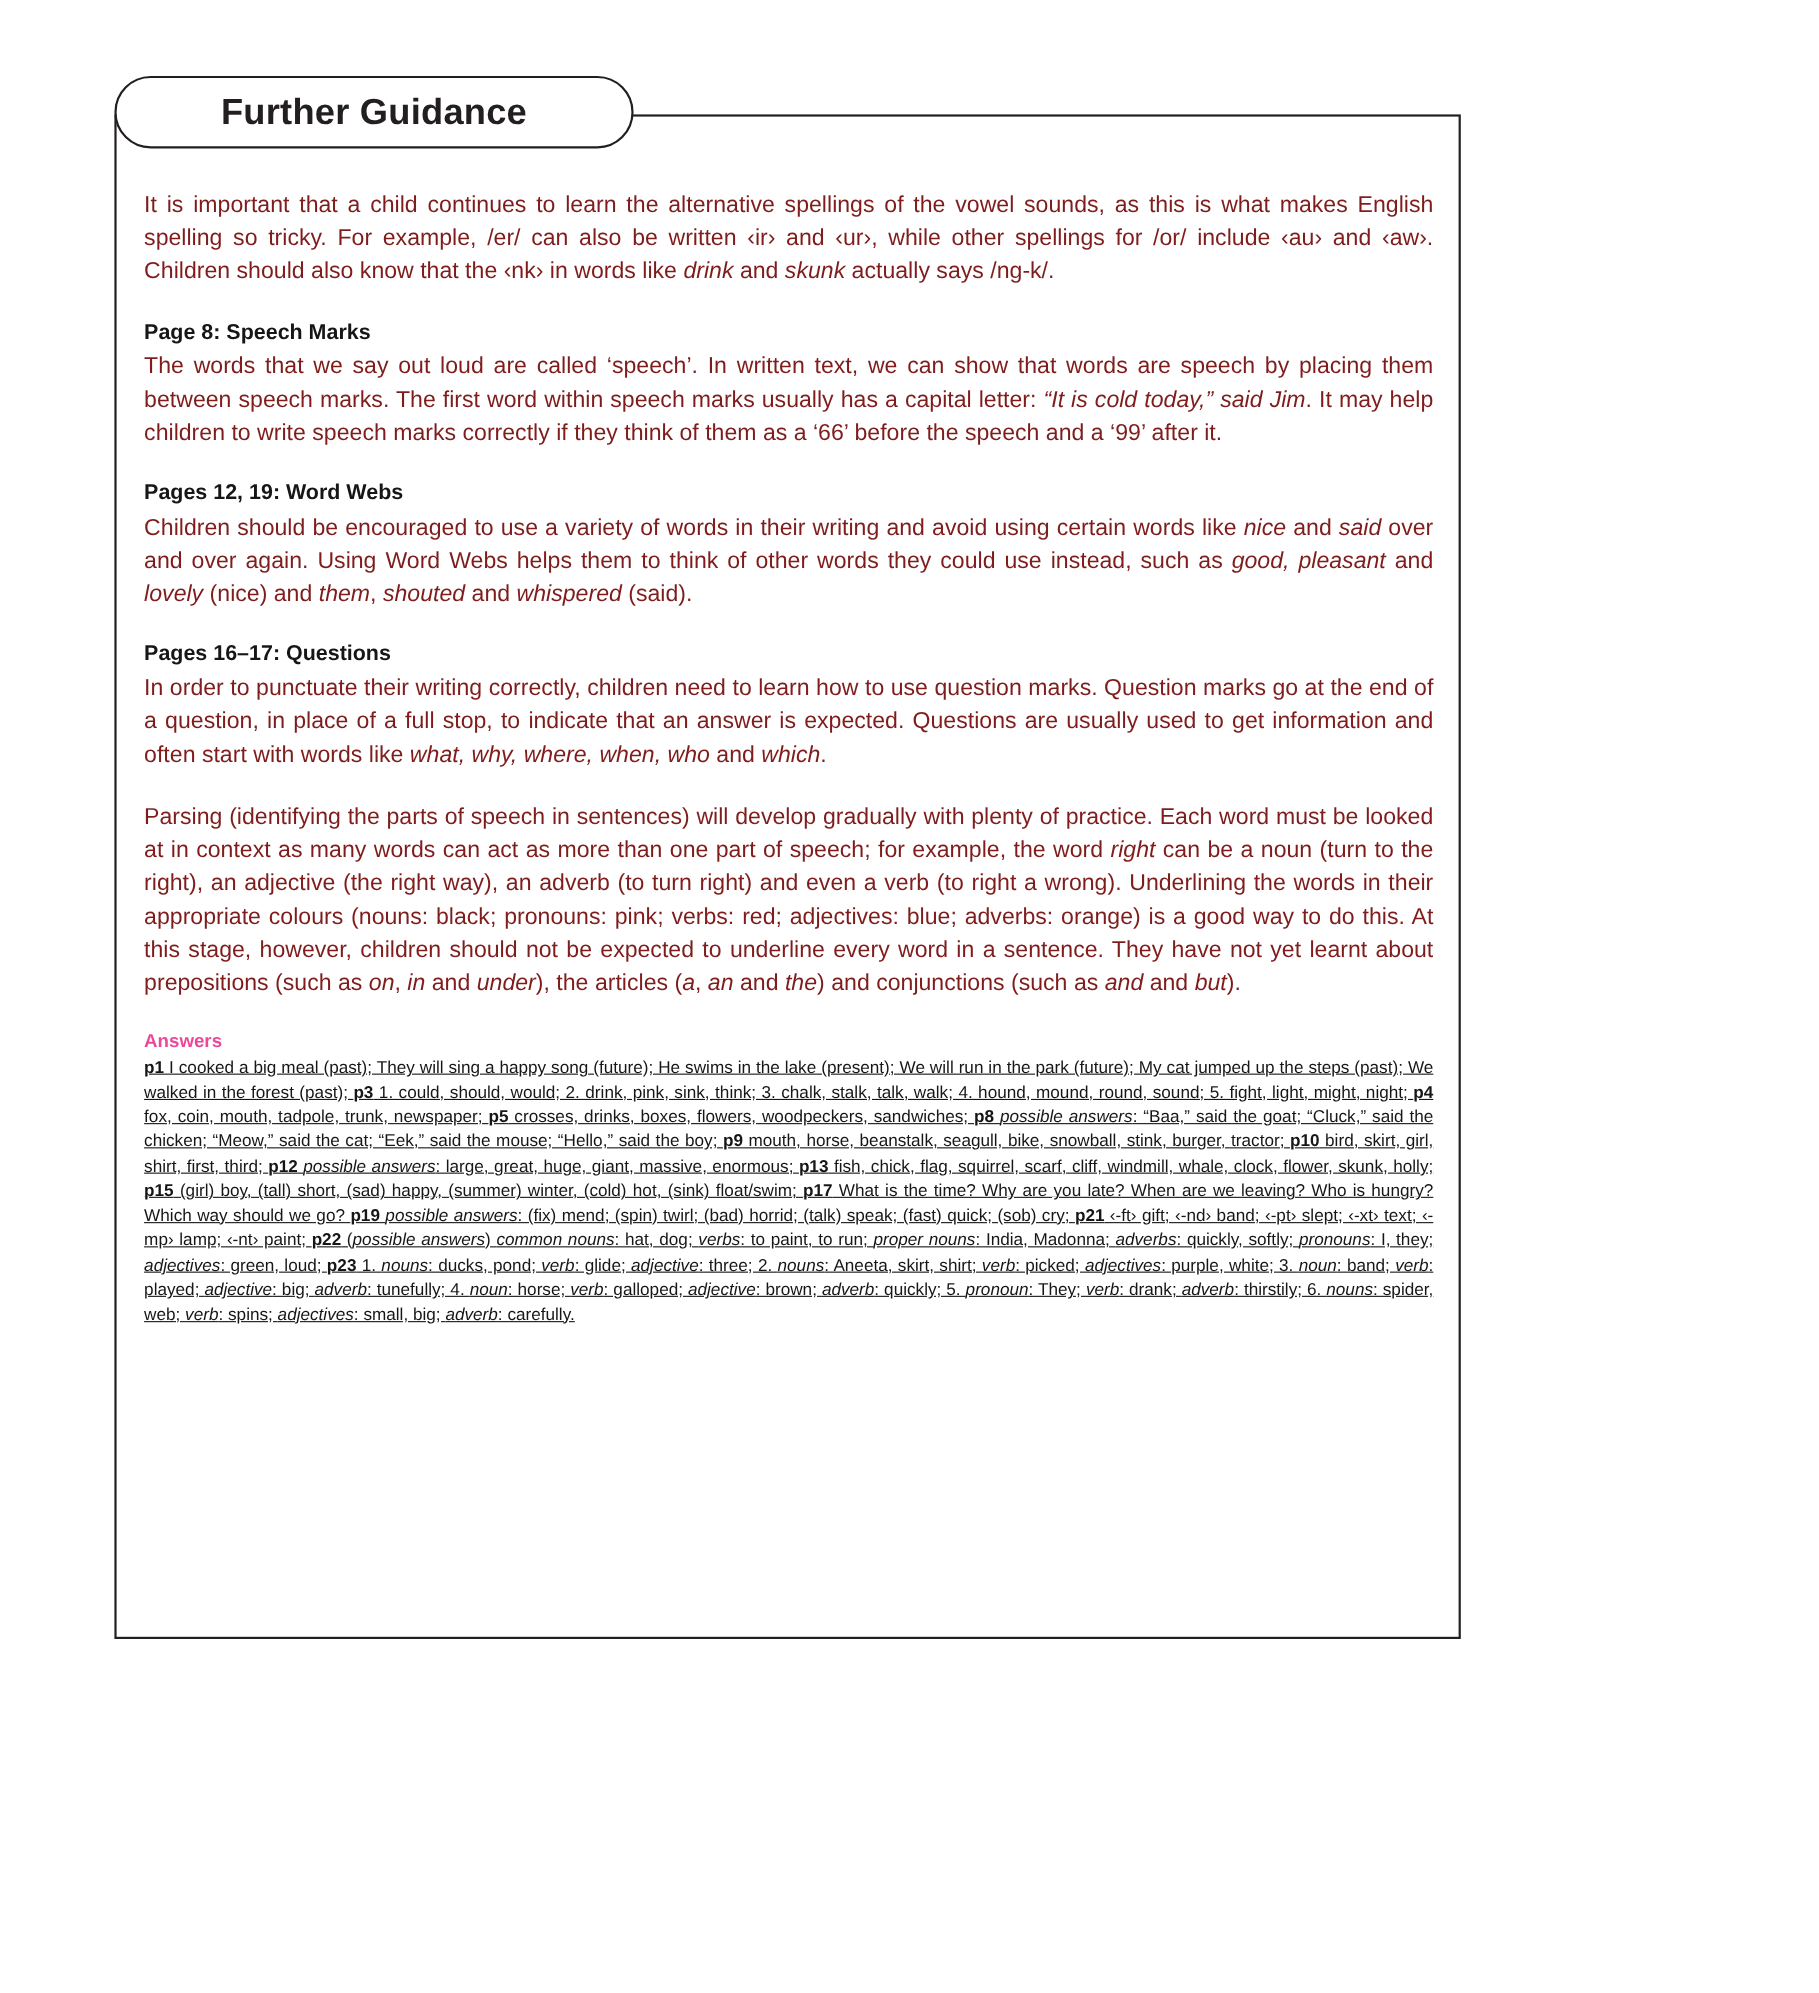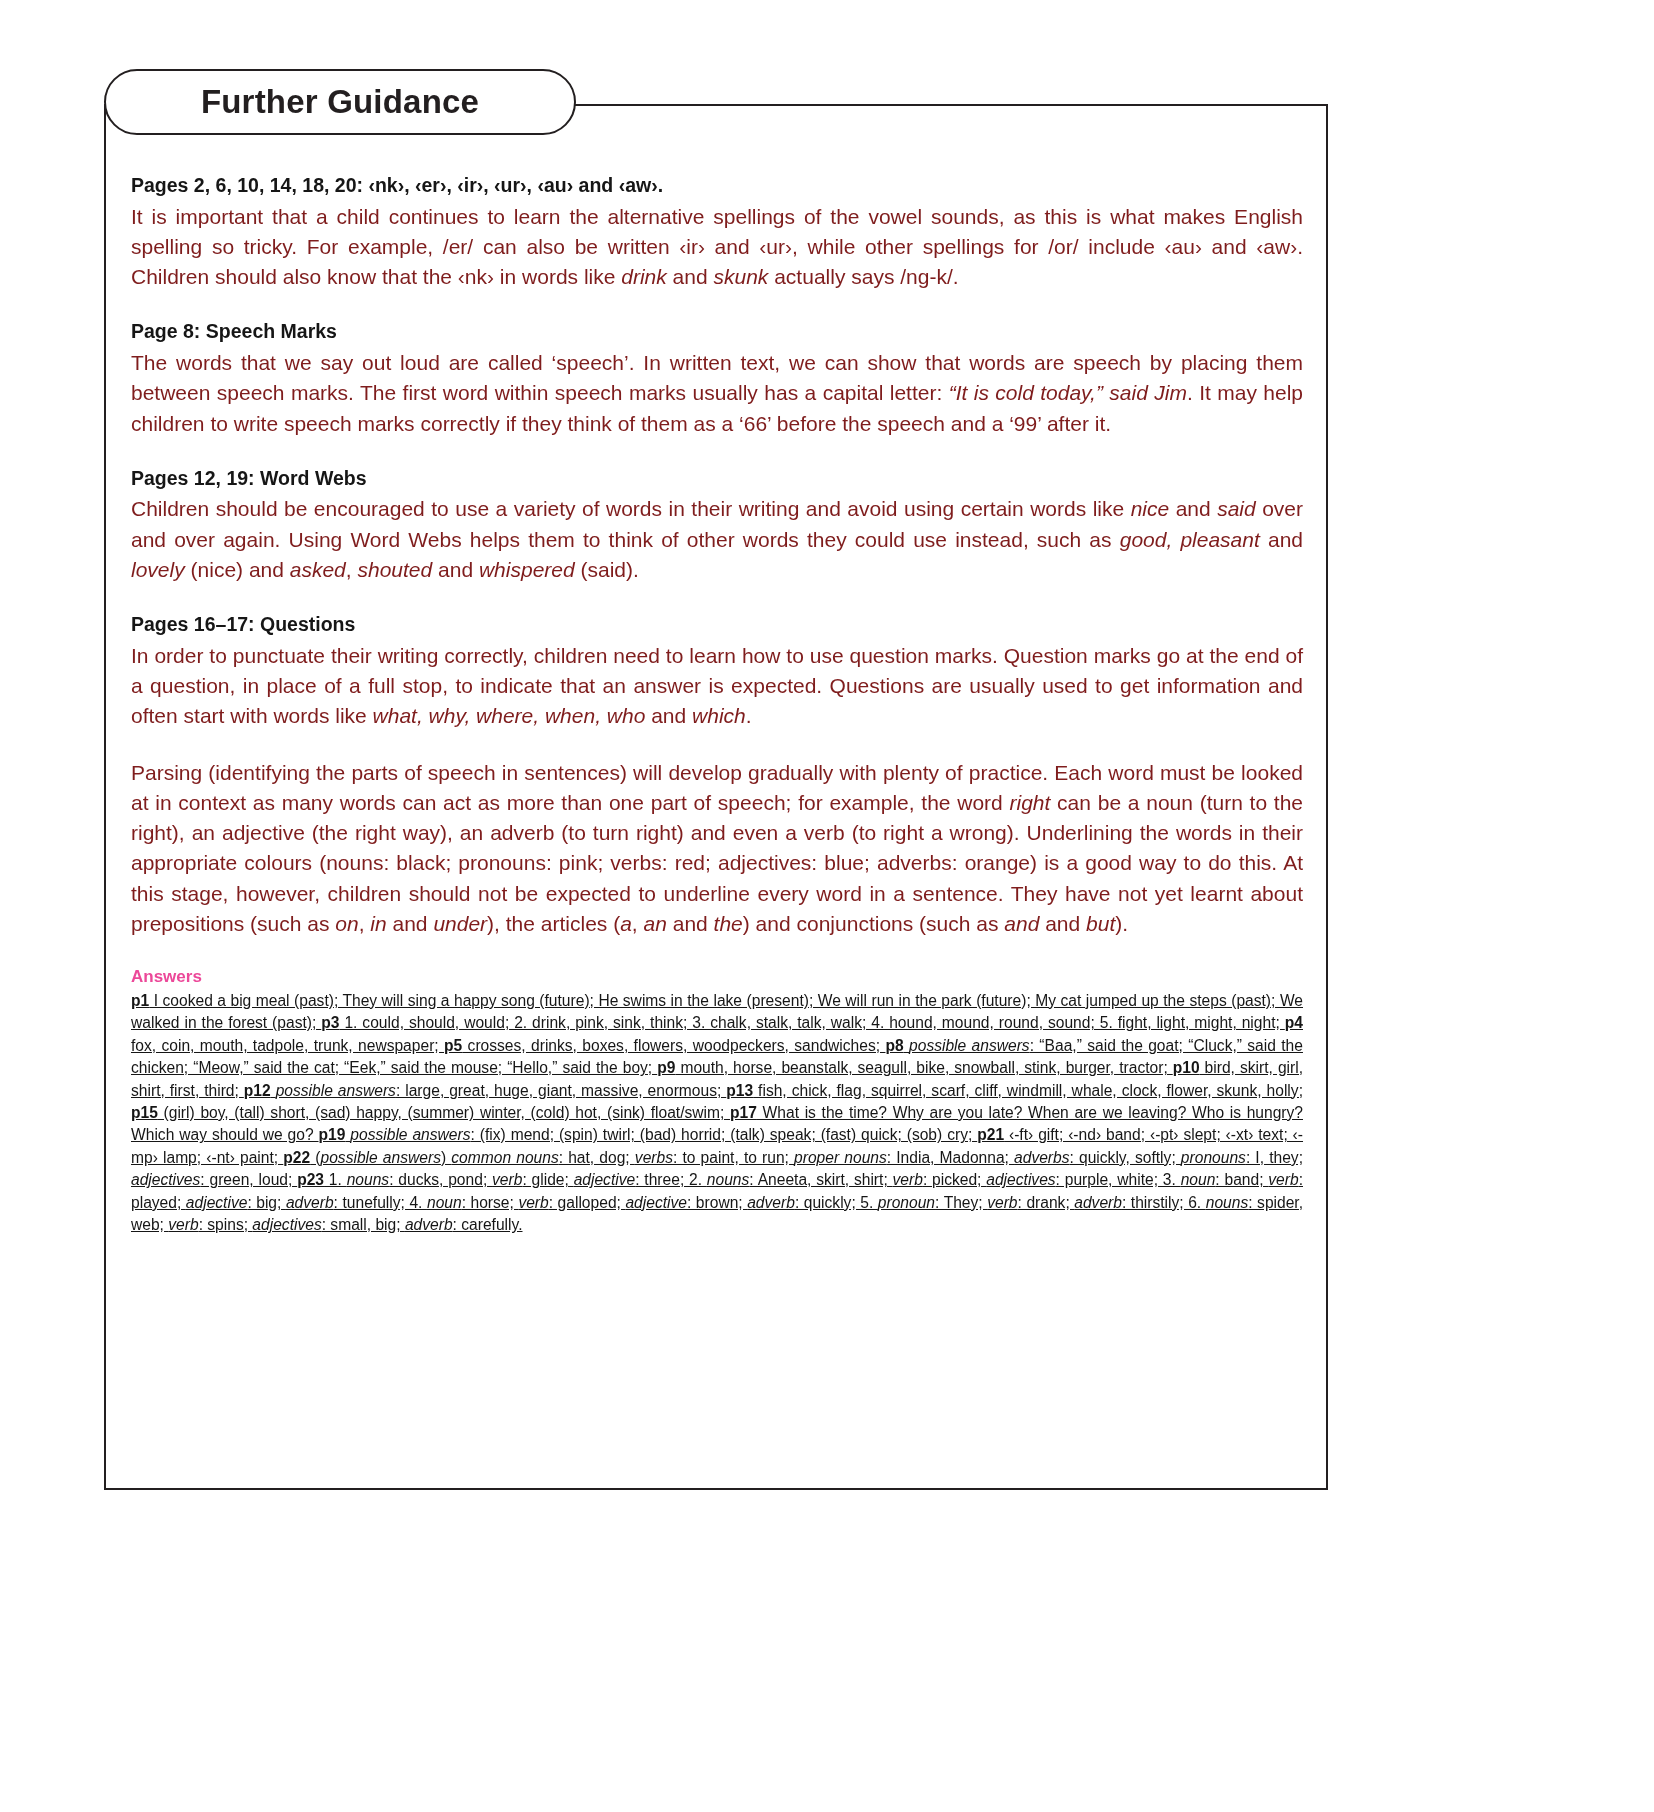--- a/index.html
+++ b/index.html
@@ -111,32 +111,31 @@
 
   <div class="panel"></div>
 
   <div class="title-tab">
     <span class="title-text">Further Guidance</span>
   </div>
 
   <div class="content">
 
     <div class="section">
-      <h2 class="sec-head">Pages 2, 6, 10, 14, 18, 20: ‹nk›, ‹er›, ‹ir›, ‹ur›, ‹au› and ‹aw›.</h2>
       <p class="sec-body">It is important that a child continues to learn the alternative spellings of the vowel sounds, as this is what makes English spelling so tricky. For example, /er/ can also be written ‹ir› and ‹ur›, while other spellings for /or/ include ‹au› and ‹aw›. Children should also know that the ‹nk› in words like <i>drink</i> and <i>skunk</i> actually says /ng-k/.</p>
     </div>
 
     <div class="section">
       <h2 class="sec-head">Page 8: Speech Marks</h2>
       <p class="sec-body">The words that we say out loud are called ‘speech’. In written text, we can show that words are speech by placing them between speech marks. The first word within speech marks usually has a capital letter: <i>“It is cold today,” said Jim</i>. It may help children to write speech marks correctly if they think of them as a ‘66’ before the speech and a ‘99’ after it.</p>
     </div>
 
     <div class="section">
       <h2 class="sec-head">Pages 12, 19: Word Webs</h2>
-      <p class="sec-body">Children should be encouraged to use a variety of words in their writing and avoid using certain words like <i>nice</i> and <i>said</i> over and over again. Using Word Webs helps them to think of other words they could use instead, such as <i>good, pleasant</i> and <i>lovely</i> (nice) and <i>asked</i>, <i>shouted</i> and <i>whispered</i> (said).</p>
+      <p class="sec-body">Children should be encouraged to use a variety of words in their writing and avoid using certain words like <i>nice</i> and <i>said</i> over and over again. Using Word Webs helps them to think of other words they could use instead, such as <i>good, pleasant</i> and <i>lovely</i> (nice) and <i>them</i>, <i>shouted</i> and <i>whispered</i> (said).</p>
     </div>
 
     <div class="section">
       <h2 class="sec-head">Pages 16–17: Questions</h2>
       <p class="sec-body">In order to punctuate their writing correctly, children need to learn how to use question marks. Question marks go at the end of a question, in place of a full stop, to indicate that an answer is expected. Questions are usually used to get information and often start with words like <i>what, why, where, when, who</i> and <i>which</i>.</p>
     </div>
 
     <div class="section">
       <p class="sec-body">Parsing (identifying the parts of speech in sentences) will develop gradually with plenty of practice. Each word must be looked at in context as many words can act as more than one part of speech; for example, the word <i>right</i> can be a noun (turn to the right), an adjective (the right way), an adverb (to turn right) and even a verb (to right a wrong). Underlining the words in their appropriate colours (nouns: black; pronouns: pink; verbs: red; adjectives: blue; adverbs: orange) is a good way to do this. At this stage, however, children should not be expected to underline every word in a sentence. They have not yet learnt about prepositions (such as <i>on</i>, <i>in</i> and <i>under</i>), the articles (<i>a</i>, <i>an</i> and <i>the</i>) and conjunctions (such as <i>and</i> and <i>but</i>).</p>
     </div>

